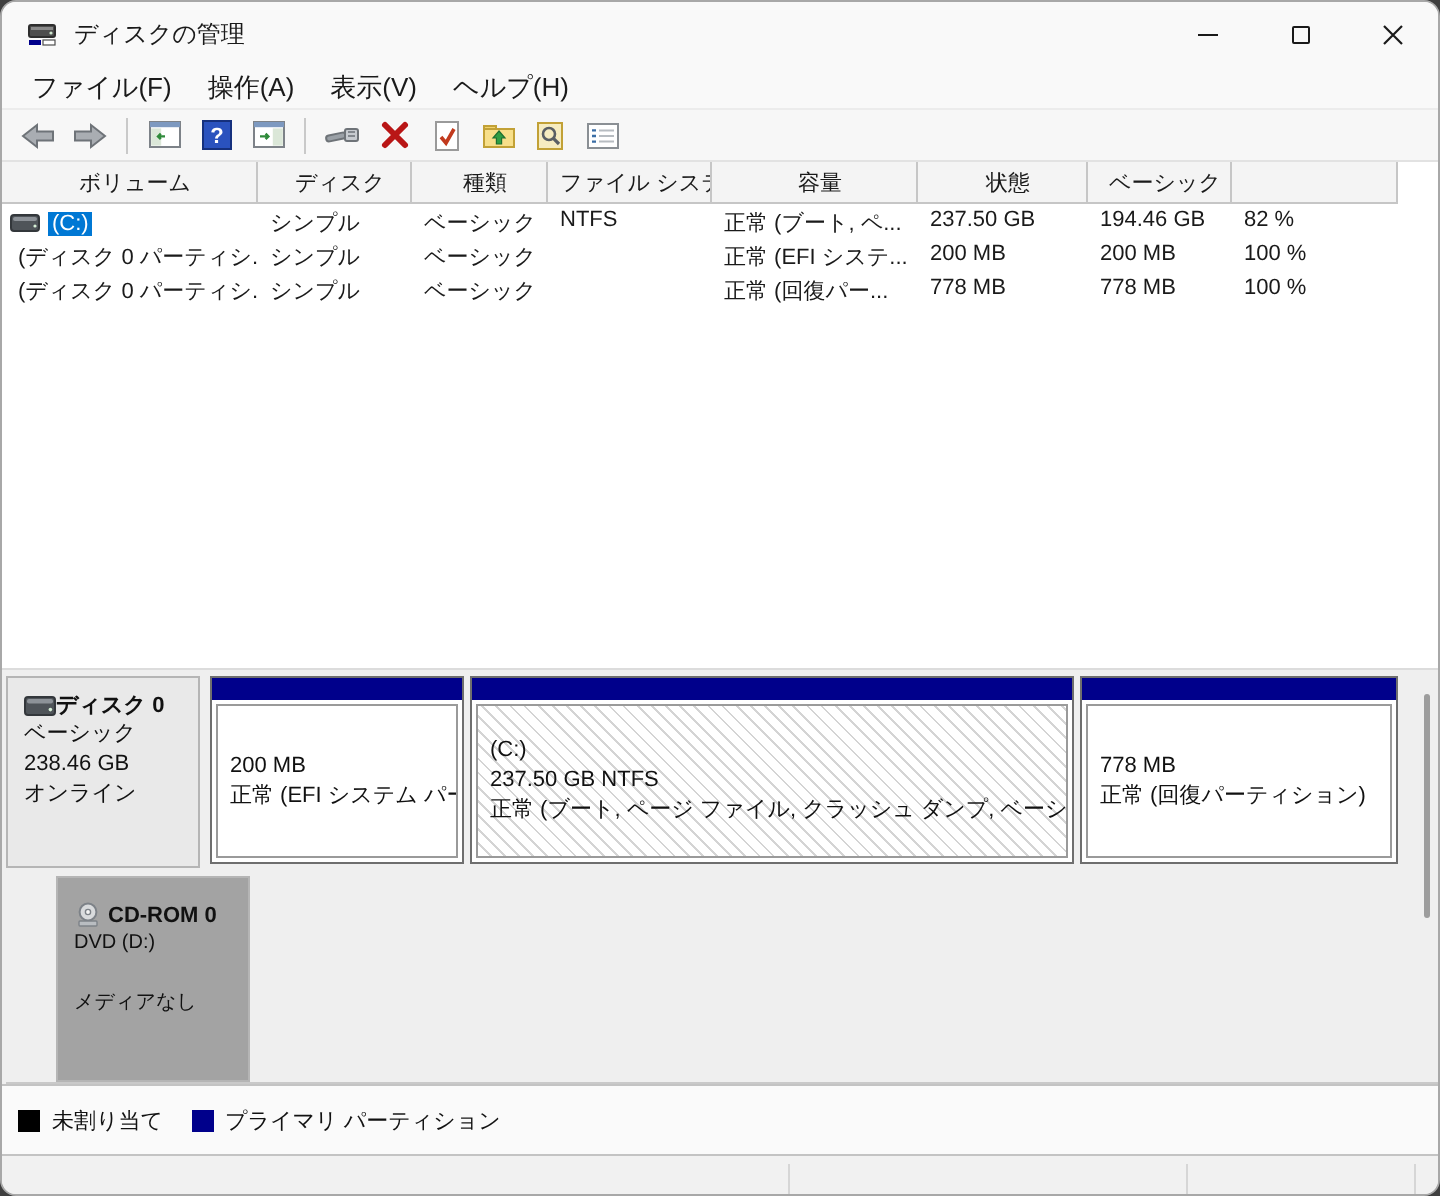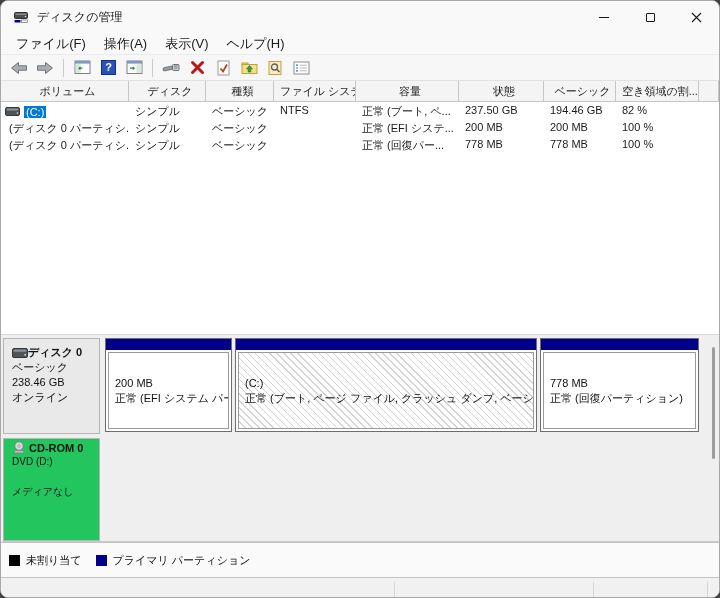--- a/index.html
+++ b/index.html
@@ -42,21 +42,21 @@
   .disk-left .dline { font-size:11px; color:#111; line-height:15px; }
   .partarea { flex:1 1 auto; display:flex; gap:3px; padding-left:5px; }
   .part { border:1px solid #6e6e6e; background:#ffffff; display:flex; flex-direction:column; height:94px; }
   .part-top { height:11px; background:#00008b; flex:0 0 auto; }
   .part-body { flex:1; margin:2px; border:1px solid #9a9a9a; padding:4px 6px; display:flex; flex-direction:column; justify-content:center; overflow:hidden; }
   .part-body.hatch { background:repeating-linear-gradient(45deg,#ffffff 0,#ffffff 4px,#d4d4d4 4px,#d4d4d4 5px); }
   .pline { font-size:11px; color:#111; line-height:15px; white-space:nowrap; }
   .p-efi { width:127px; } .p-c { width:302px; } .p-rec { width:159px; }
 
   .cdrow { display:flex; height:104px; border-bottom:1px solid #c9c9c9; }
-  .cd-left { width:97px; flex:0 0 auto; background:#22c55e; border:1px solid #b5b5b5; padding:2px 4px 0 8px; }
+  .cd-left { width:97px; flex:0 0 auto; background:#a3a3a3; border:1px solid #b5b5b5; padding:12px 4px 0 8px;margin-left:25px; }
   .cd-left .dname { font-size:11px; font-weight:bold; color:#111; display:flex; align-items:center; gap:3px; }
   .cd-left .dline { font-size:10px; color:#111; line-height:15px; }
   .cd-right { flex:1; }
 
   .vscroll { position:absolute; right:1px; top:6px; width:10px; height:190px; }
   .vthumb { position:absolute; right:3px; top:6px; width:3px; height:112px; background:#9d9d9d; border-radius:2px; }
 
   
   .legendbar { height:36px; background:#fafafa; border-top:1px solid #c3c3c3; border-bottom:1px solid #c3c3c3; display:flex; align-items:center; padding-left:8px; gap:6px; flex:0 0 auto; }
   .sw { width:11px; height:11px; display:inline-block; }
@@ -180,21 +180,20 @@
 
   <div class="listpane">
     <div class="vgrid vhead">
       <div class="hcell">ボリューム</div>
       <div class="hcell">ディスク</div>
       <div class="hcell">種類</div>
       <div class="hcell">ファイル システム</div>
       <div class="hcell">容量</div>
       <div class="hcell">状態</div>
       <div class="hcell">ベーシック</div>
-      <div class="hcell">空き領域の割...</div>
       <div class="hcell"></div>
     </div>
 
     <div class="vgrid vrow">
       <div class="cell volcell">
         <svg width="15" height="9" viewBox="0 0 15 9">
             <rect x="0.5" y="0.5" width="14" height="8" rx="1.5" fill="#4f5459" stroke="#33373b"></rect>
             <rect x="1.5" y="1.5" width="12" height="2" rx="1" fill="#8d9298"></rect>
             <circle cx="12.5" cy="6" r="0.8" fill="#d7f0d7"></circle>
           </svg>
@@ -270,20 +269,21 @@
           <div class="part-top"></div>
           <div class="part-body">
             <div class="pline">200 MB</div>
             <div class="pline">正常 (EFI システム パーテ</div>
           </div>
         </div>
         <div class="part p-c">
           <div class="part-top"></div>
           <div class="part-body hatch">
             <div class="pline">(C:)</div>
+            <div class="pline">237.50 GB NTFS</div>
             <div class="pline">正常 (ブート, ページ ファイル, クラッシュ ダンプ, ベーシック データ</div>
           </div>
         </div>
         <div class="part p-rec">
           <div class="part-top"></div>
           <div class="part-body">
             <div class="pline">778 MB</div>
             <div class="pline">正常 (回復パーティション)</div>
           </div>
         </div>

